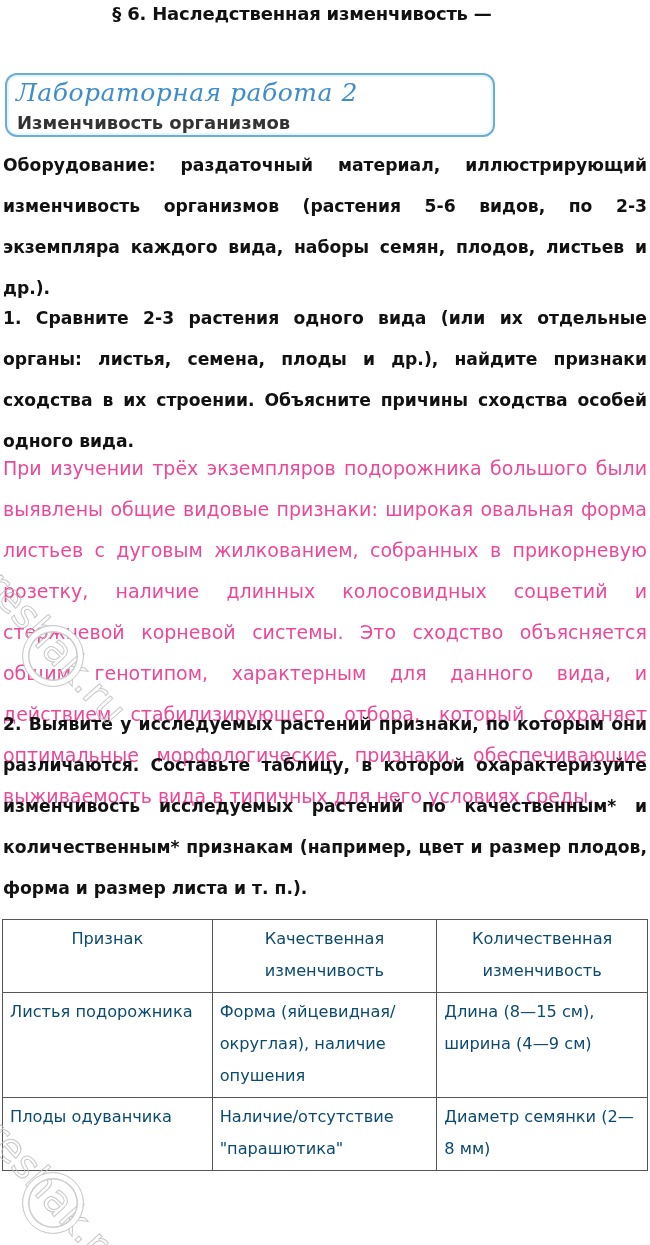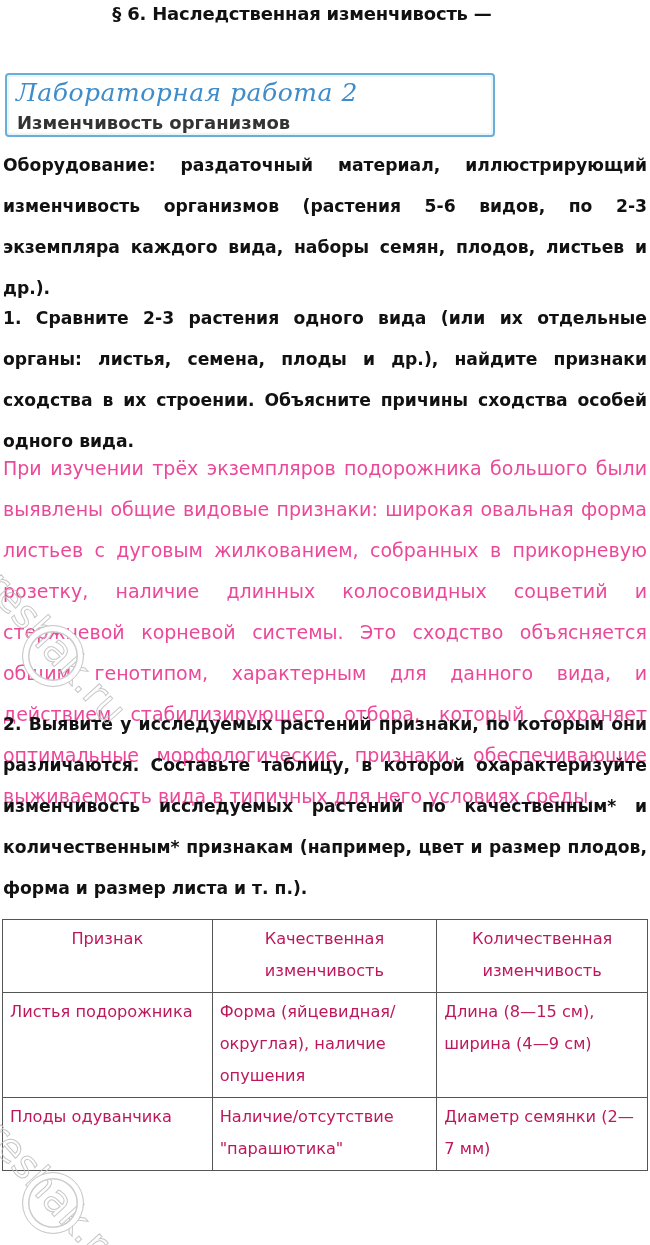--- a/index.html
+++ b/index.html
@@ -22,21 +22,21 @@
     letter-spacing: -0.2px;
   }
   .title.l1 { top: 3px; }
   .title.l2 { top: 37px; }
 
   .lab-box {
     position: absolute;
     left: 5px; top: 73px;
     width: 486px; height: 60px;
     border: 2px solid #6aaed8;
-    border-radius: 4px;
+    border-radius: 12px;
     background: #ffffff;
     box-shadow: inset 0 0 0 2px #e6f6fb;
   }
   .lab-title {
     position: absolute;
     left: 9px; top: 3px;
     font-family: "DejaVu Serif", serif;
     font-style: italic;
     font-size: 25px;
     color: #3e8cc9;
@@ -68,21 +68,21 @@
   #task1 { top: 298px; }
   #answer1 { top: 448px; }
   #task2 { top: 704px; }
 
   table.var-table {
     position: absolute;
     left: 2px; top: 919px;
     width: 646px;
     border-collapse: collapse;
     font-size: 16.2px;
-    color: #be185d;
+    color: #0c4a6e;
   }
   table.var-table th, table.var-table td {
     border: 1.5px solid #555555;
     vertical-align: top;
     line-height: 32px;
     padding: 3px 7px 5px 7px;
     font-weight: normal;
     text-align: left;
   }
   table.var-table th { text-align: center; }
@@ -146,21 +146,21 @@
     </thead>
     <tbody>
       <tr>
         <td>Листья подорожника</td>
         <td>Форма (яйцевидная/округлая), наличие опушения</td>
         <td>Длина (8—15 см), ширина (4—9 см)</td>
       </tr>
       <tr>
         <td>Плоды одуванчика</td>
         <td>Наличие/отсутствие "парашютика"</td>
-        <td>Диаметр семянки (2—7 мм)</td>
+        <td>Диаметр семянки (2—8 мм)</td>
       </tr>
     </tbody>
   </table>
 
   <div class="watermark" style="left:10px; top:562px;">reshak.ru</div>
   <div class="wm-copy" style="left:22px; top:625px;"></div>
   <div class="watermark" style="left:10px; top:1112px;">reshak.ru</div>
   <div class="wm-copy" style="left:22px; top:1172px;"></div>
 
 </div>

